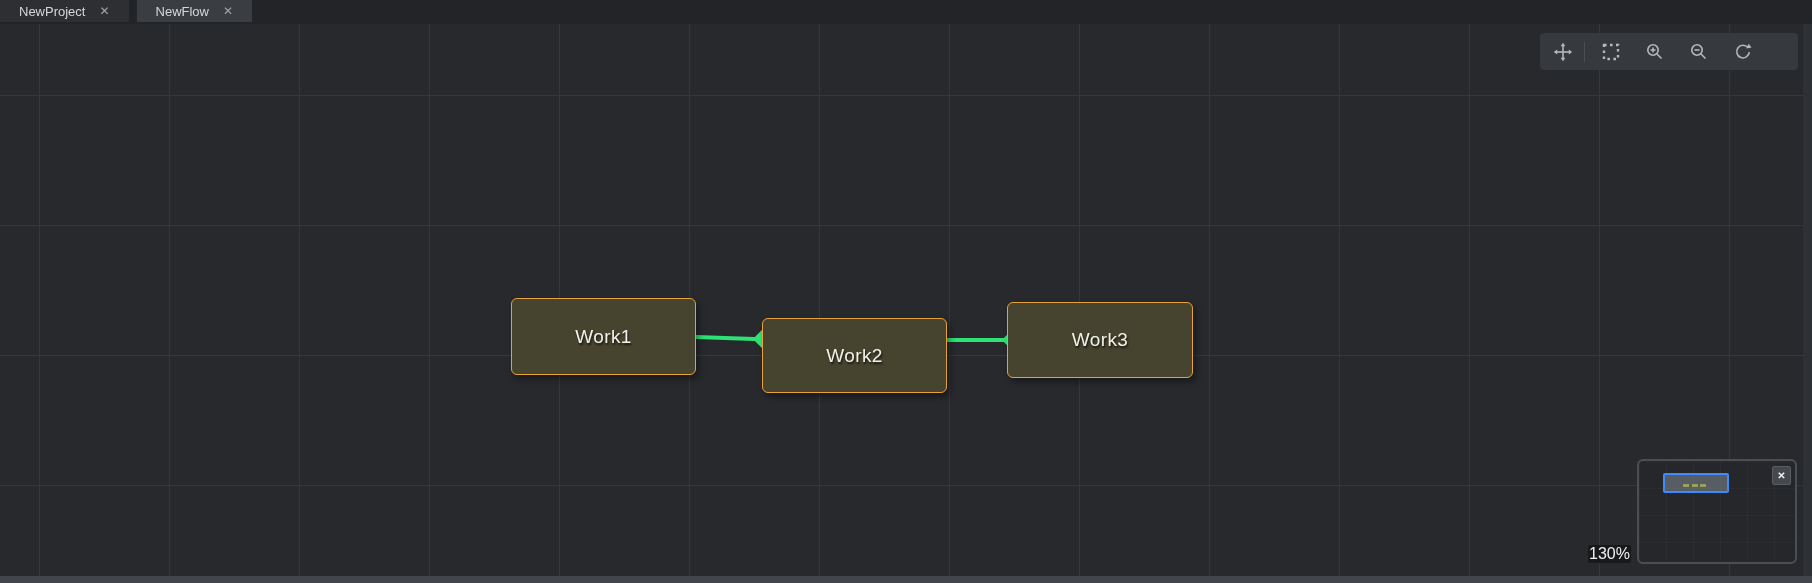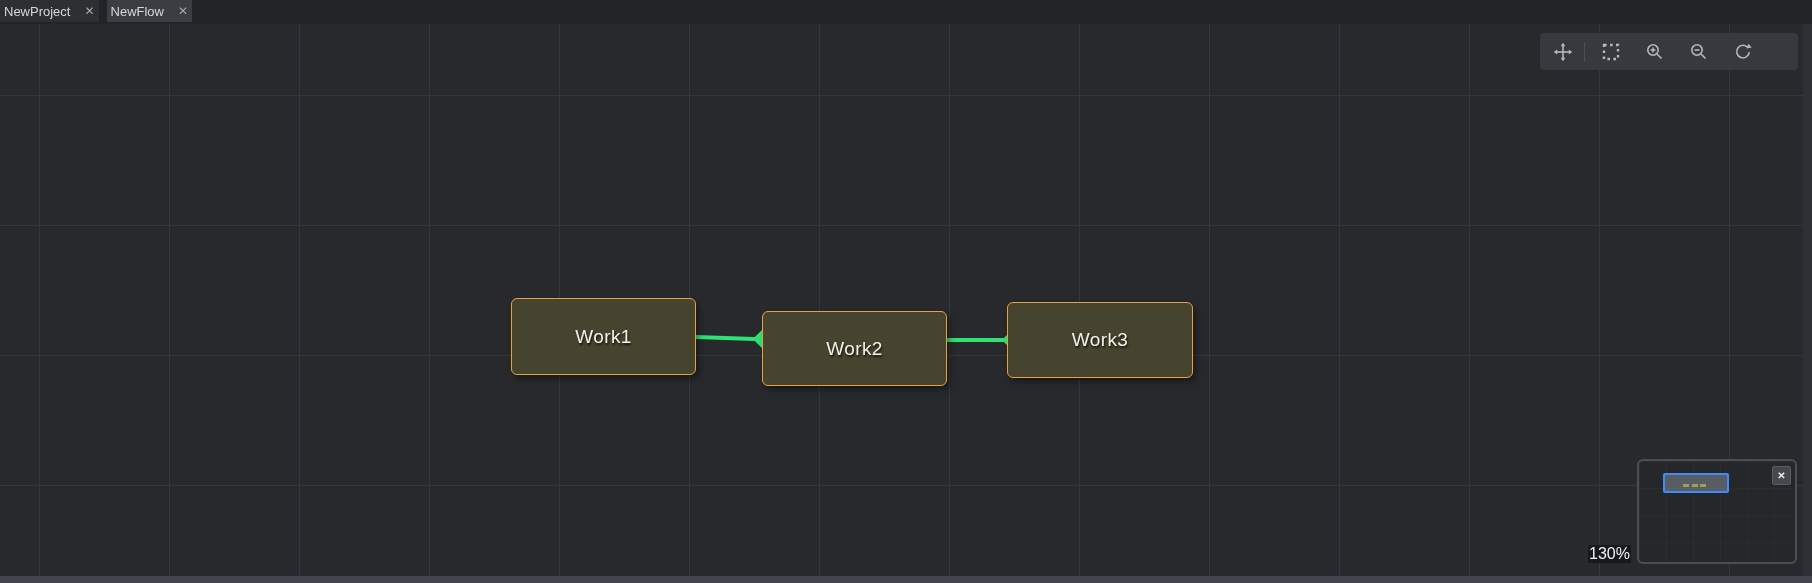--- a/index.html
+++ b/index.html
@@ -3,21 +3,21 @@
 <meta charset="utf-8">
 <style>
   * { margin:0; padding:0; box-sizing:border-box; }
   html,body { width:1812px; height:583px; overflow:hidden; background:#222427;
               font-family:"Liberation Sans", sans-serif; }
   #app { position:relative; width:1812px; height:583px; }
 
   
   .tabbar { position:absolute; left:0; top:0; width:100%; height:24px;
             background:#222427; display:flex; align-items:flex-start; z-index:30; }
-  .tab { height:22px; display:flex; align-items:center; padding:0 4px;
+  .tab { height:22px; display:flex; align-items:center; padding:0 19px;
          background:#2d2f33; color:#d6d7d9; font-size:13px; cursor:default;
          margin-right:8px; }
   .tab.active { background:#3a3d41;align-items:center; }
   .tab .tab-close { margin-left:14px; color:#a4a6a9; font-size:12px; line-height:1; }
 
   
   .canvas { position:absolute; left:0; top:24px; width:1812px; height:559px;
             background-color:#27292d;
             background-image:
               linear-gradient(to right, #34373c 1px, transparent 1px),
@@ -82,21 +82,21 @@
       <line x1="696" y1="337" x2="754" y2="339" stroke="#2ee273" stroke-width="4" stroke-linecap="round"></line>
       <path d="M 757 339 L 766 330 L 775 339 L 766 348 Z" fill="#2ee273" stroke="#2ee273" stroke-width="6" stroke-linejoin="round"></path>
       <line x1="947" y1="340" x2="1003" y2="340" stroke="#2ee273" stroke-width="4" stroke-linecap="round"></line>
       <path d="M 1006 340 L 1015 331 L 1024 340 L 1015 349 Z" fill="#2ee273" stroke="#2ee273" stroke-width="6" stroke-linejoin="round"></path>
     </svg>
 
   <div id="nodes-layer">
       <div class="node" style="left: 511px; top: 298px; width: 185px; height: 77px;">
         <span class="node-label">Work1</span>
       </div>
-      <div class="node" style="left: 762px; top: 311px; width: 185px; height: 75px;">
+      <div class="node" style="left: 762px; top: 318px; width: 185px; height: 75px;">
         <span class="node-label">Work2</span>
       </div>
       <div class="node" style="left: 1007px; top: 302px; width: 186px; height: 76px;">
         <span class="node-label">Work3</span>
       </div>
     </div>
 
   <div class="tabbar">
       <div class="tab">
         <span>NewProject</span>

